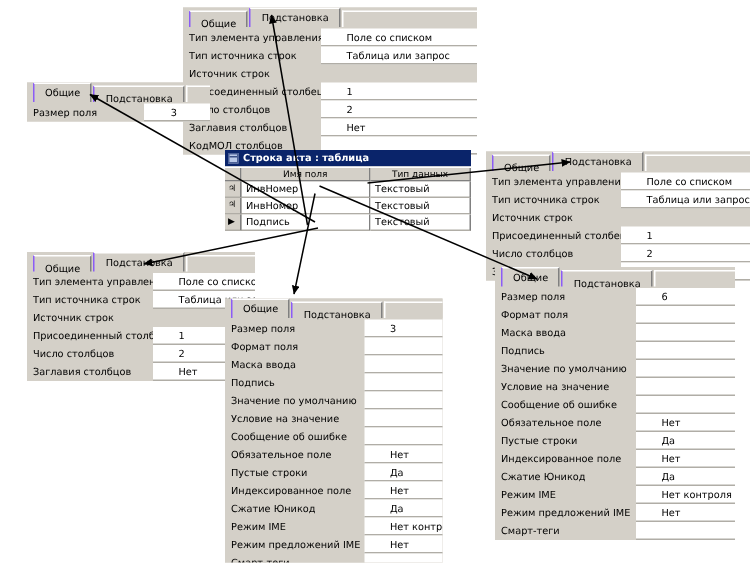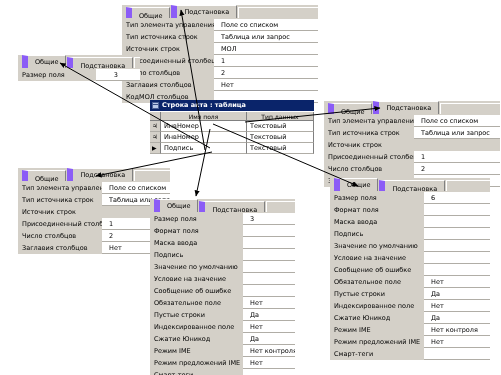--- a/index.html
+++ b/index.html
@@ -39,21 +39,21 @@
     align-items: flex-end;
     padding-left: 4px;
     box-sizing: border-box;
   }
   .tab {
     font-size: 6.5px;
     line-height: 9px;
     height: 11px;
     padding: 4px 7px 0 7px;
     background: #d4d0c8;
-    border-left: 6px solid #8b5cf6;
+    border-left: 1px solid #8b5cf6;
     border-top: 1px solid #ffffff;
     border-right: 1px solid #808080;
     color: #000000;
     white-space: nowrap;
     margin-right: 1px;
     box-sizing: border-box;
   }
   .tab.active {
     height: 13px;
     padding-top: 2px;
@@ -87,21 +87,21 @@
     white-space: nowrap;
     overflow: hidden;
     box-sizing: border-box;
   }
   .pvalue {
     font-size: 6.5px;
     line-height: 12px;
     color: #000000;
     background: #ffffff;
     border-bottom: 1px solid #b0ada6;
-    padding-left: 7px;
+    padding-left: 17px;
     white-space: nowrap;
     overflow: hidden;
     flex: 1;
     height: 12px;
     box-sizing: border-box;
   }
 
   
   #panel-top      { left:122px; top:5px;   width:196px; }
   #panel-top   .plabel { width: 92px; }
@@ -257,21 +257,20 @@
     <div class="prow">
       <div class="plabel">Тип элемента управления</div>
       <div class="pvalue">Поле со списком</div>
     </div>
     <div class="prow">
       <div class="plabel">Тип источника строк</div>
       <div class="pvalue">Таблица или запрос</div>
     </div>
     <div class="prow">
       <div class="plabel">Источник строк</div>
-      <div class="pvalue">МОЛ</div>
     </div>
     <div class="prow">
       <div class="plabel">Присоединенный столбец</div>
       <div class="pvalue">1</div>
     </div>
     <div class="prow">
       <div class="plabel">Число столбцов</div>
       <div class="pvalue">2</div>
     </div>
     <div class="prow">

